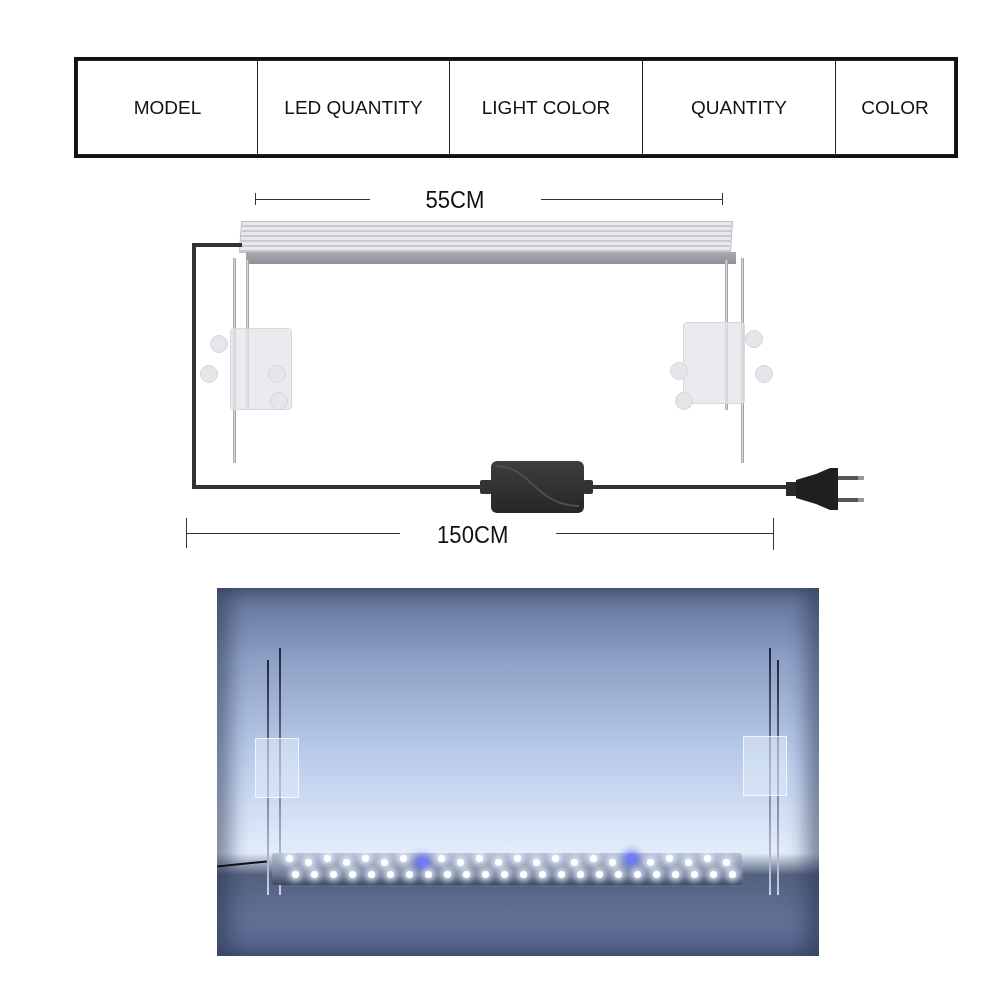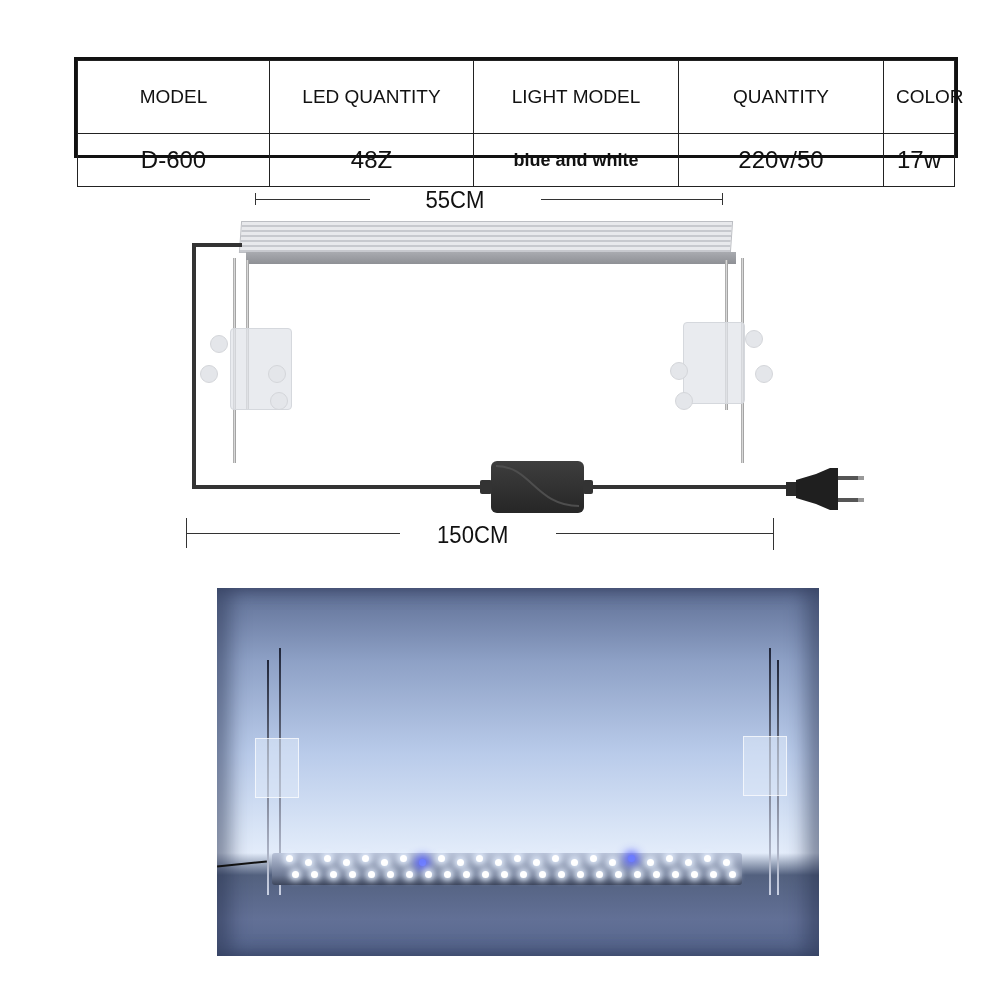--- a/index.html
+++ b/index.html
@@ -1,21 +1,21 @@
 <!DOCTYPE html>
 <html><head>
 <meta charset="utf-8">
 <style>
   html, body { margin:0; padding:0; background:#ffffff; }
   body { width:1000px; height:1000px; position:relative; overflow:hidden; font-family:"Liberation Sans", sans-serif; color:#111; }
 
   
   .spec-table { position:absolute; left:74px; top:57px; width:884px; height:101px; border:3px solid #111; box-sizing:border-box; border-collapse:collapse; }
   .spec-table table { width:100%; height:100%; border-collapse:collapse; table-layout:fixed; }
-  .spec-table td { border:1px solid #222; text-align:center; vertical-align:middle; padding:12px; }
+  .spec-table td { border:1px solid #222; text-align:center; vertical-align:middle; padding:6px; }
   .spec-table tr.head td { height:48px; font-size:19px; font-weight:normal; }
   .spec-table tr.row td { font-size:24px; }
   .spec-table tr.row td.small-bold { font-size:18px; font-weight:bold; }
   .spec-table td.c1 { width:167px; }
   .spec-table td.c2 { width:179px; }
   .spec-table td.c3 { width:180px; }
   .spec-table td.c4 { width:180px; }
 
   
   .dim { position:absolute; height:1px; background:#333; }
@@ -50,30 +50,23 @@
 </style>
 </head>
 <body>
 
 <div class="spec-table">
   <table>
     <tbody>
         <tr class="head">
       <td class="c1">MODEL</td>
       <td class="c2">LED QUANTITY</td>
-      <td class="c3">LIGHT MODEL</td>
+      <td class="c3">LIGHT COLOR</td>
       <td class="c4">QUANTITY</td>
       <td>COLOR</td>
-    </tr>
-    <tr class="row">
-      <td>D-600</td>
-      <td>48Z</td>
-      <td class="small-bold">blue and white</td>
-      <td>220v/50</td>
-      <td>17w</td>
     </tr>
   </tbody>
     </table>
 </div>
 
 <div>
   <div class="tick" style="left:255px;top:193px;height:12px;"></div>
   <div class="dim" style="left:255px;top:199px;width:115px;"></div>
   <div class="dim-label" style="left:423px;top:186px;">55CM</div>
   <div class="dim" style="left:541px;top:199px;width:182px;"></div>

